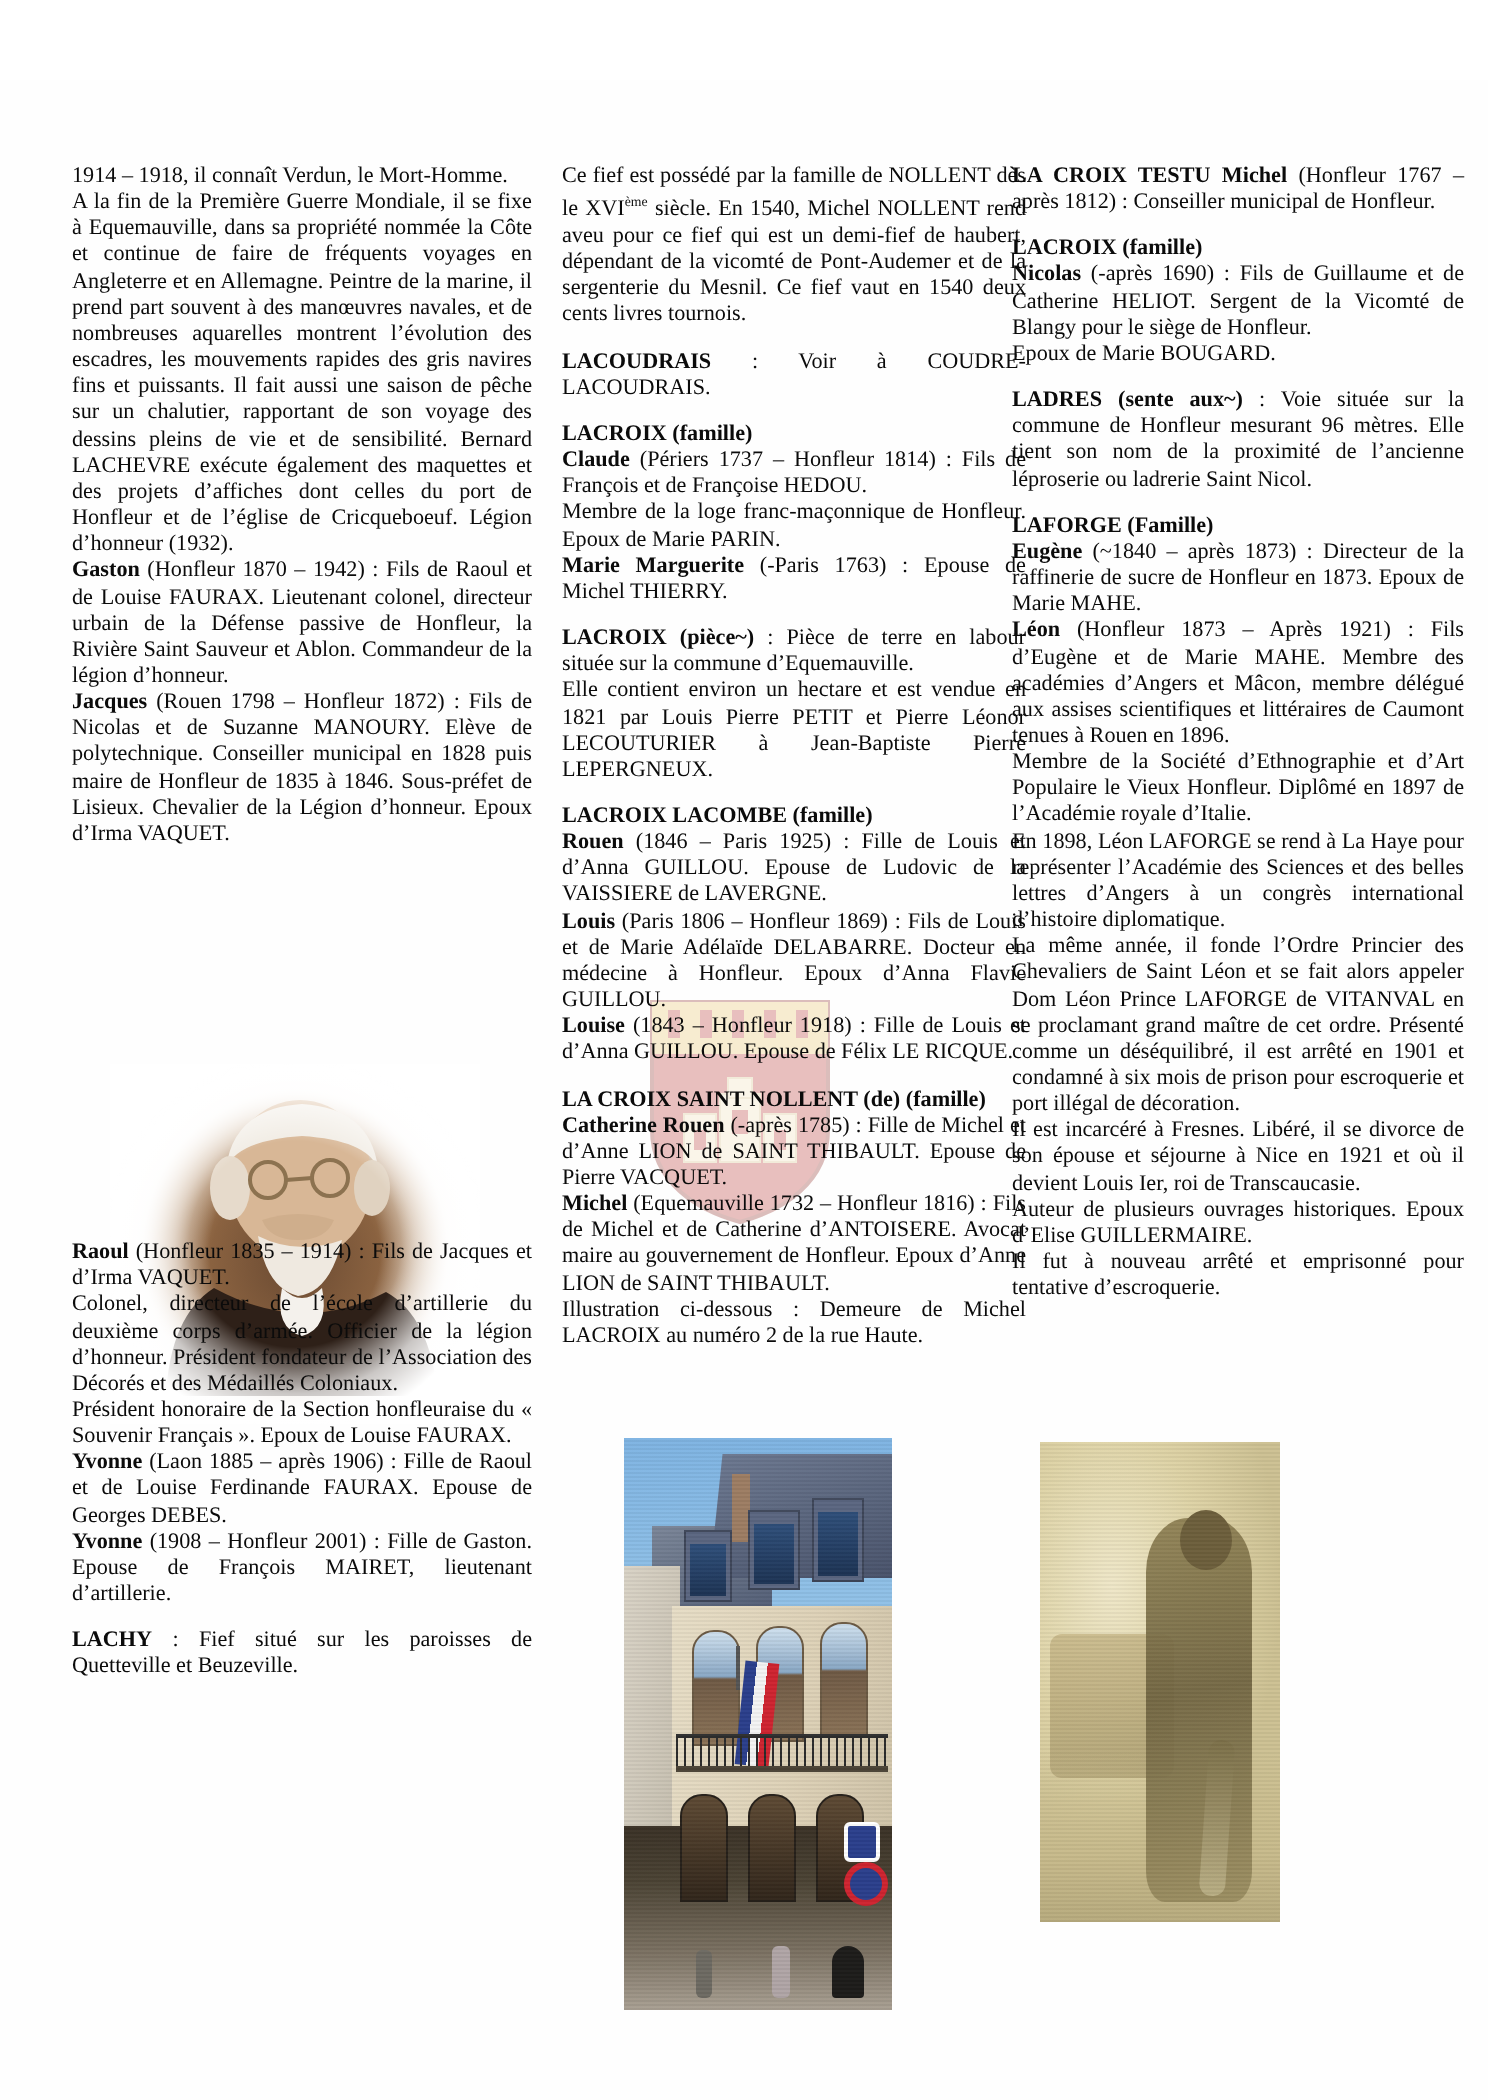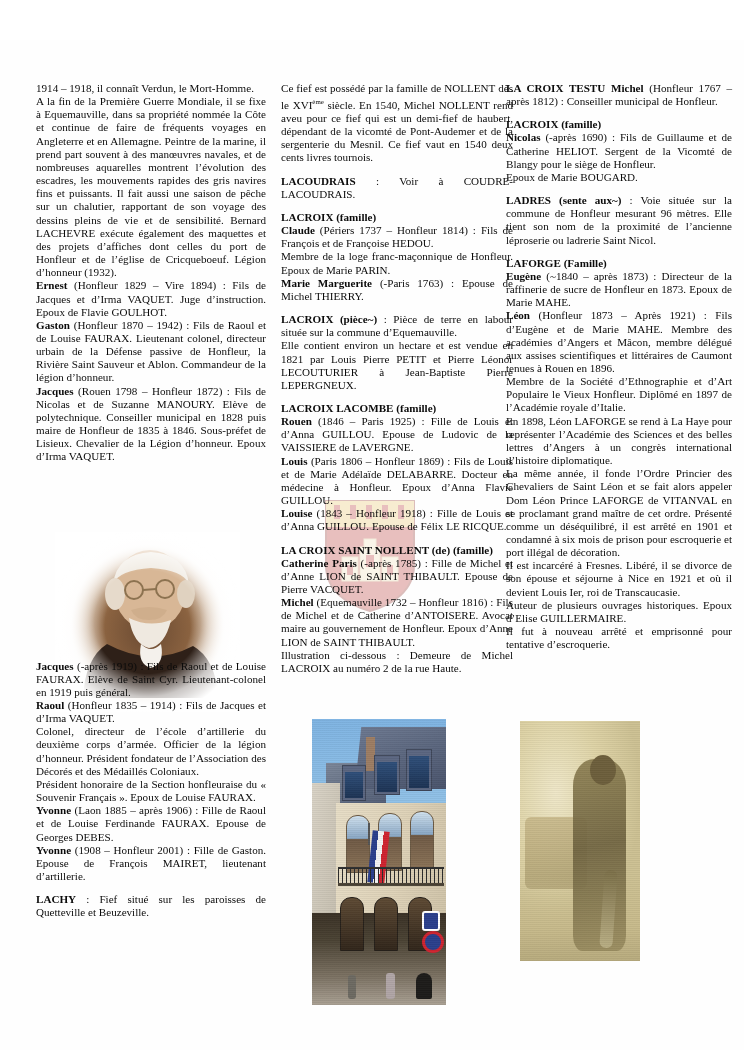--- a/index.html
+++ b/index.html
@@ -259,27 +259,25 @@
     <div class="sepia-head"></div>
     <div class="sepia-leg"></div>
     <div class="grain"></div>
   </div>
 
   <div class="cols">
 
     <div class="col col-1">
       <p>1914 – 1918, il connaît Verdun, le Mort-Homme.</p>
       <p>A la fin de la Première Guerre Mondiale, il se fixe à Equemauville, dans sa propriété nommée la Côte et continue de faire de fréquents voyages en Angleterre et en Allemagne. Peintre de la marine, il prend part souvent à des manœuvres navales, et de nombreuses aquarelles montrent l’évolution des escadres, les mouvements rapides des gris navires fins et puissants. Il fait aussi une saison de pêche sur un chalutier, rapportant de son voyage des dessins pleins de vie et de sensibilité. Bernard LACHEVRE exécute également des maquettes et des projets d’affiches dont celles du port de Honfleur et  de l’église de Cricqueboeuf. Légion d’honneur (1932).</p>
-      <p><b>Ernest</b><span> (Honfleur 1829 – Vire 1894) : Fils de Jacques et d’Irma VAQUET. Juge d’instruction. Epoux de Flavie GOULHOT.</span></p>
       <p><b>Gaston</b><span> (Honfleur 1870 – 1942) : Fils de Raoul et de Louise FAURAX. Lieutenant colonel, directeur urbain de la Défense passive de Honfleur, la Rivière Saint Sauveur et Ablon. Commandeur de la légion d’honneur.</span></p>
       <p><b>Jacques</b><span> (Rouen 1798 – Honfleur 1872) : Fils de Nicolas et de Suzanne MANOURY. Elève de polytechnique. Conseiller municipal en 1828 puis maire de Honfleur de 1835 à 1846. Sous-préfet de Lisieux. Chevalier de la Légion d’honneur. Epoux d’Irma VAQUET.</span></p>
 
       <div style="height:196px"></div>
 
-      <p><b>Jacques</b><span> (-après 1919) : Fils de Raoul et de Louise FAURAX. Elève de Saint Cyr. Lieutenant-colonel en 1919 puis général.</span></p>
       <p><b>Raoul</b><span> (Honfleur 1835 – 1914) : Fils de Jacques et d’Irma VAQUET.</span></p>
       <p>Colonel, directeur de l’école d’artillerie du deuxième corps d’armée. Officier de la légion d’honneur. Président fondateur de l’Association des Décorés et des Médaillés Coloniaux.</p>
       <p>Président honoraire de la Section honfleuraise du « Souvenir Français ». Epoux de Louise FAURAX.</p>
       <p><b>Yvonne</b><span> (Laon 1885 – après 1906) : Fille de Raoul et de Louise Ferdinande FAURAX. Epouse de Georges DEBES.</span></p>
       <p><b>Yvonne</b><span> (1908 – Honfleur 2001) : Fille de Gaston. Epouse de François MAIRET, lieutenant d’artillerie.</span></p>
       <div class="p-gap"></div>
       <p><b>LACHY</b><span> : Fief situé sur les paroisses de Quetteville et Beuzeville.</span></p>
     </div>
 
     <div class="col col-2">
@@ -294,21 +292,21 @@
       <div class="p-gap"></div>
       <p><b>LACROIX (pièce~)</b><span> : Pièce de terre en labour située sur la commune d’Equemauville.</span></p>
       <p>Elle contient environ un hectare et est vendue en 1821 par Louis Pierre PETIT et Pierre Léonor LECOUTURIER à Jean-Baptiste Pierre LEPERGNEUX.</p>
       <div class="p-gap"></div>
       <p><b>LACROIX LACOMBE (famille)</b></p>
       <p><b>Rouen</b><span> (1846 – Paris 1925) : Fille de Louis et d’Anna GUILLOU. Epouse de Ludovic de la VAISSIERE de LAVERGNE.</span></p>
       <p><b>Louis</b><span> (Paris 1806 – Honfleur 1869) : Fils de Louis et de Marie Adélaïde DELABARRE. Docteur en médecine à Honfleur. Epoux d’Anna Flavie GUILLOU.</span></p>
       <p><b>Louise</b><span> (1843 – Honfleur 1918) : Fille de Louis et d’Anna GUILLOU. Epouse de Félix LE RICQUE.</span></p>
       <div class="p-gap"></div>
       <p><b>LA CROIX SAINT NOLLENT (de) (famille)</b></p>
-      <p><b>Catherine Paris</b><span> (-après 1785) : Fille de Michel et d’Anne LION de SAINT THIBAULT. Epouse de Pierre VACQUET.</span></p>
+      <p><b>Catherine Rouen</b><span> (-après 1785) : Fille de Michel et d’Anne LION de SAINT THIBAULT. Epouse de Pierre VACQUET.</span></p>
       <p><b>Michel</b><span> (Equemauville 1732 – Honfleur 1816) : Fils de Michel et de Catherine d’ANTOISERE. Avocat maire au gouvernement de Honfleur. Epoux d’Anne LION de SAINT THIBAULT.</span></p>
       <p>Illustration ci-dessous : Demeure de Michel LACROIX au numéro 2 de la rue Haute.</p>
     </div>
 
     <div class="col col-3">
       <p><b>LA CROIX TESTU Michel</b><span> (Honfleur 1767 – après 1812) : Conseiller municipal de Honfleur.</span></p>
       <div class="p-gap"></div>
       <p><b>LACROIX (famille)</b></p>
       <p><b>Nicolas</b><span> (-après 1690) : Fils de Guillaume et de Catherine HELIOT. Sergent de la Vicomté de Blangy pour le siège de Honfleur.</span></p>
       <p>Epoux de Marie BOUGARD.</p>

